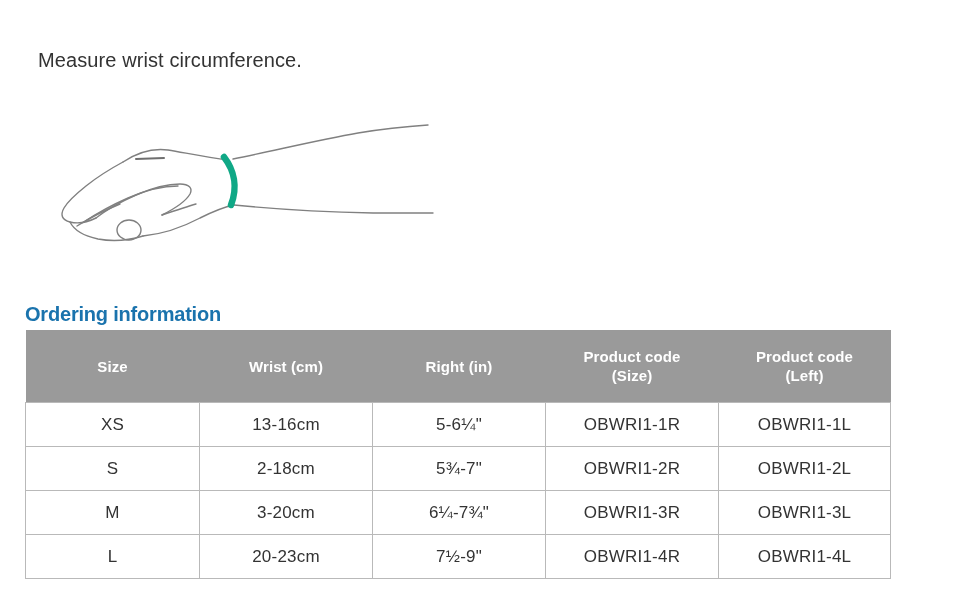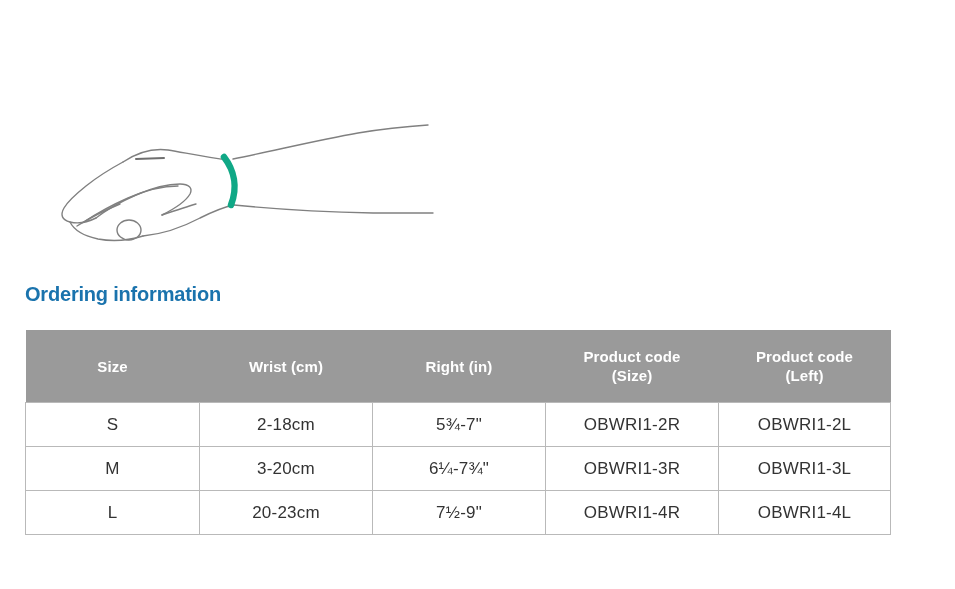--- a/index.html
+++ b/index.html
@@ -57,20 +57,21 @@
   
   .ordering-info {
     position: absolute;
     left: 25px;
     top: 281px;
     width: 600px;
   }
   .ordering-info .section-heading-blue {
     font-size: 20px;
     line-height: 26px;
+    margin-top: 20px;
   }
 
   
   .size-table-wrap {
     position: absolute;
     left: 25px;
     top: 330px;
     width: 865px;
   }
   table.size-table {
@@ -109,20 +110,21 @@
   col.c-size   { width: 174px; }
   col.c-cm     { width: 173px; }
   col.c-in     { width: 173px; }
   col.c-right  { width: 173px; }
   col.c-left   { width: 172px; }
 </style>
 </head>
 <body>
 
 <div class="measuring-guide">
+  <p class="guide-text">Measure wrist circumference.</p>
 </div>
 
 <div class="illustration">
   <svg viewBox="0 0 420 140" xmlns="http://www.w3.org/2000/svg">
     <g fill="none" stroke="#808080" stroke-width="1.4" stroke-linecap="round" stroke-linejoin="round">
 
       <path d="M205,47 C245,39 290,28 330,21 C360,16 385,14 400,13"></path>
 
       <path d="M95,50 C110,40 125,36 140,38 C158,41 178,45 200,48"></path>
 
@@ -180,20 +182,27 @@
           <span>(Size)</span>
         </th>
         <th class="divided">
           <span>Product code</span><br>
           <span>(Left)</span>
         </th>
       </tr>
     </thead>
     <tbody>
       <tr>
+        <td>XS</td>
+        <td>13-16cm</td>
+        <td>5-6¼"</td>
+        <td>OBWRI1-1R</td>
+        <td>OBWRI1-1L</td>
+      </tr>
+      <tr>
         <td>S</td>
         <td>2-18cm</td>
         <td>5¾-7"</td>
         <td>OBWRI1-2R</td>
         <td>OBWRI1-2L</td>
       </tr>
       <tr>
         <td>M</td>
         <td>3-20cm</td>
         <td>6¼-7¾"</td>

